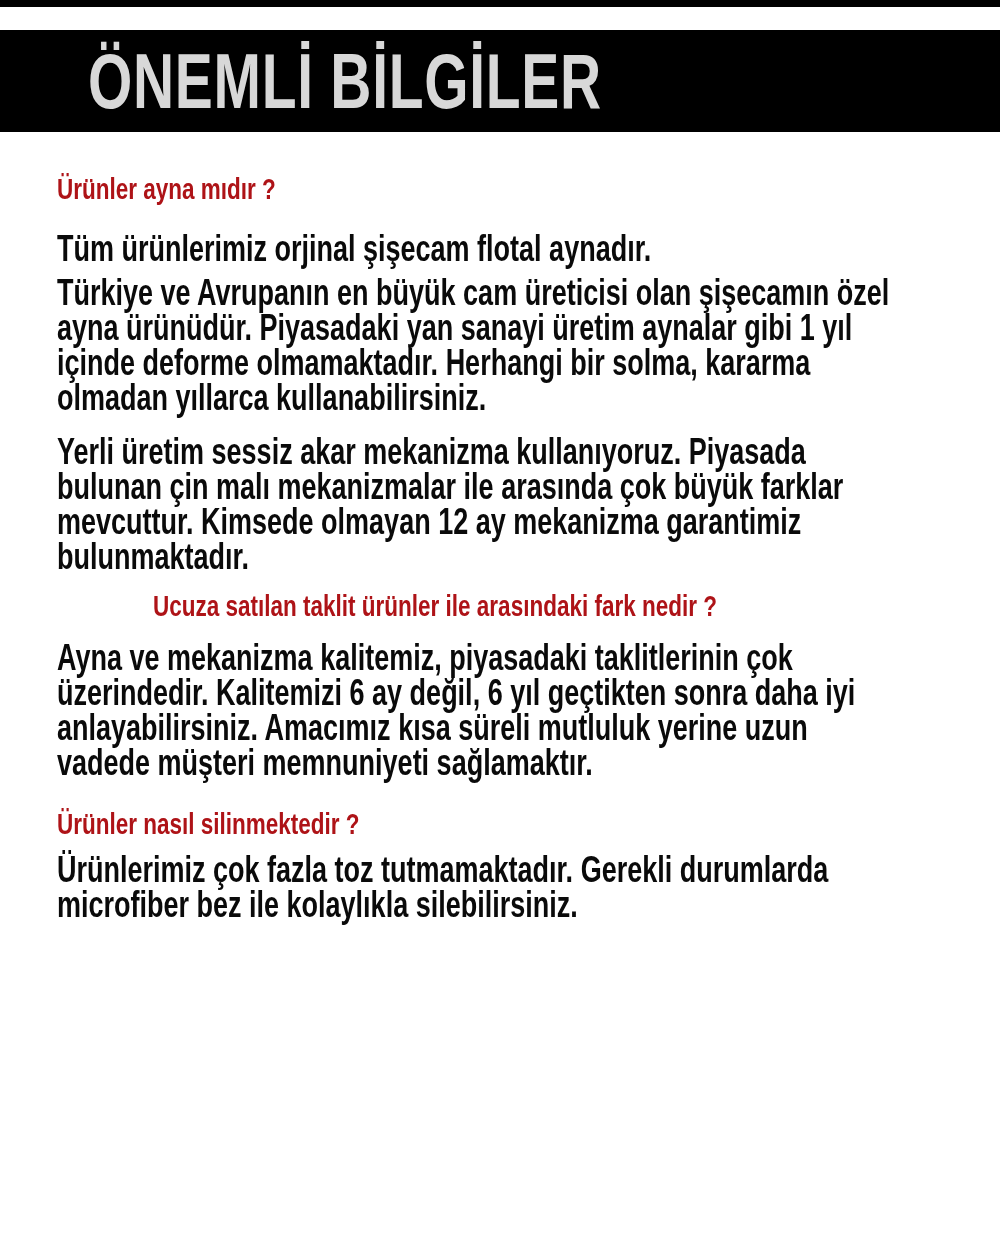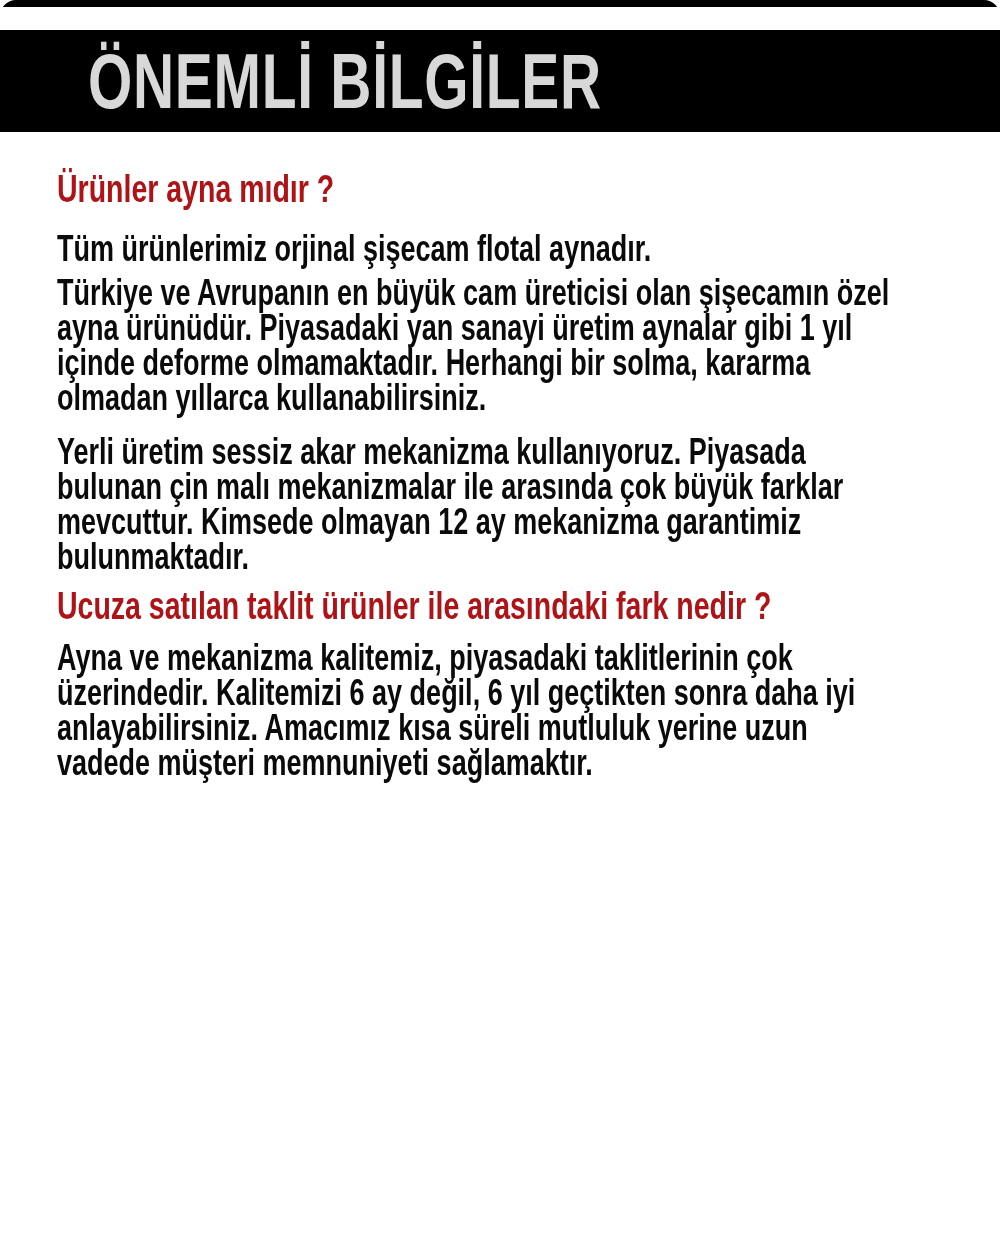--- a/index.html
+++ b/index.html
@@ -8,21 +8,20 @@
     background: #ffffff;
   }
   #page {
     position: relative;
     width: 1000px;
     height: 1250px;
     background: #ffffff;
     overflow: hidden;
     font-family: "Liberation Sans", "DejaVu Sans", sans-serif;
     font-weight: bold;
-    border-radius: 16px;
   }
   
   .top-strip {
     height: 7px;
     background: #000000;
   }
   .top-gap {
     height: 23px;
     background: #ffffff;
   }
@@ -46,21 +45,21 @@
     line-height: 1;
   }
   
   .content {
     padding-left: 57px;
     padding-right: 0;
   }
   .qa-heading {
     margin: 0;
     line-height: 48px;
-    font-size: 38px;
+    font-size: 30px;
     color: #ae1317;
   }
   .qa-heading > span {
     display: inline-block;
     white-space: nowrap;
     transform: scaleX(0.75);
     transform-origin: 0 50%;
   }
   .qa-body {
     margin: 0;
@@ -125,15 +124,22 @@
     <div>
       <h2 class="qa-heading m-h5">
         <span>Ucuza satılan taklit ürünler ile arasındaki fark nedir ?</span>
       </h2>
       <p class="qa-body m-b5">Ayna ve mekanizma kalitemiz, piyasadaki taklitlerinin çok
 üzerindedir. Kalitemizi 6 ay değil, 6 yıl geçtikten sonra daha iyi
 anlayabilirsiniz. Amacımız kısa süreli mutluluk yerine uzun
 vadede müşteri memnuniyeti sağlamaktır.</p>
     </div>
 
+    <div>
+      <h2 class="qa-heading m-h6">
+        <span>Ürünler nasıl silinmektedir ?</span>
+      </h2>
+      <p class="qa-body m-b6">Ürünlerimiz çok fazla toz tutmamaktadır. Gerekli durumlarda
+microfiber bez ile kolaylıkla silebilirsiniz.</p>
+    </div>
 
   </div>
 </div>
 
 </body></html>

